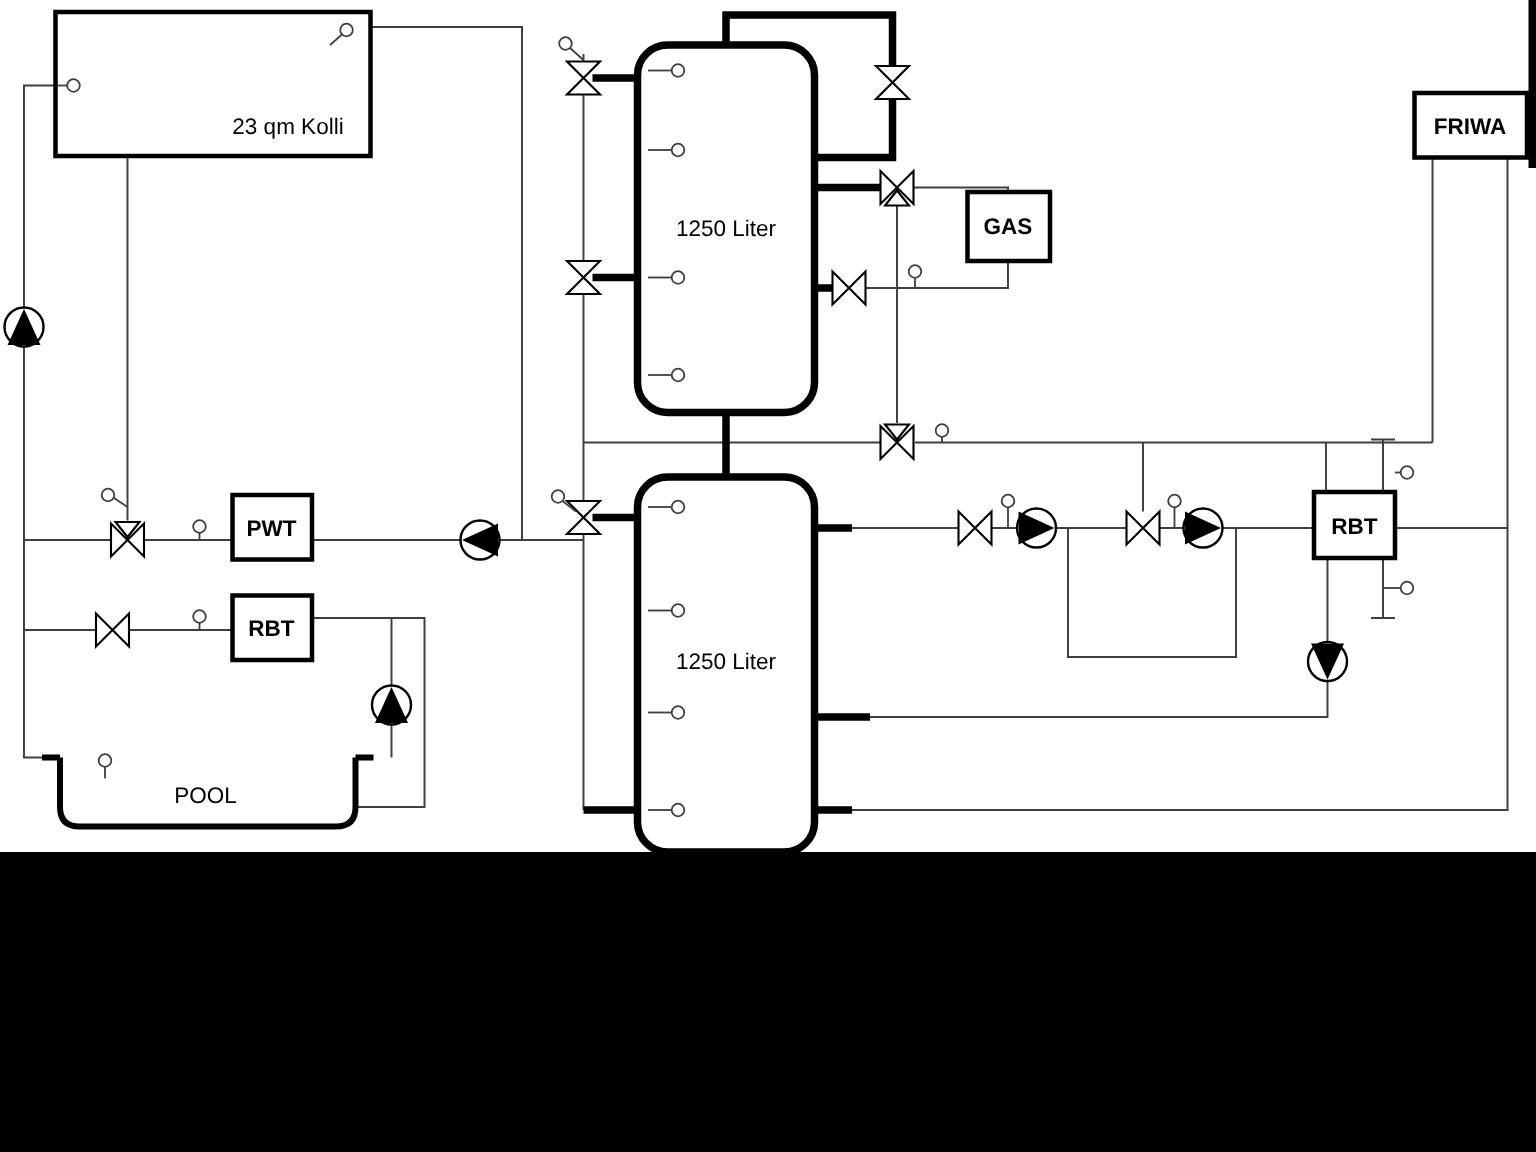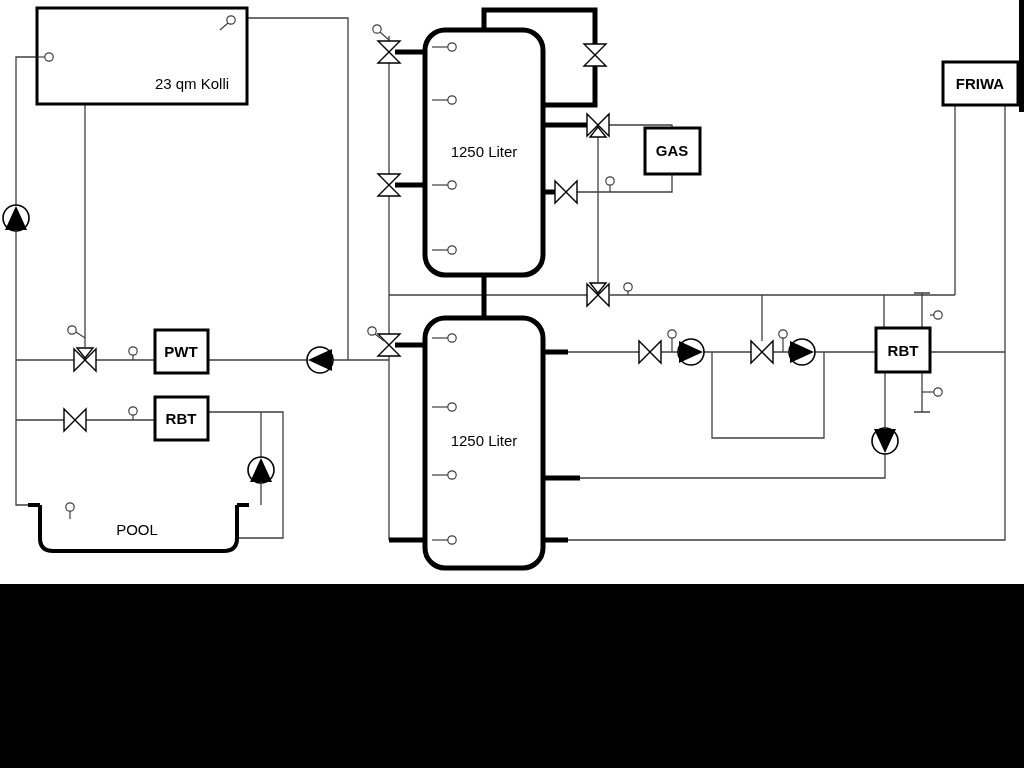--- a/index.html
+++ b/index.html
@@ -1,16 +1,16 @@
 <!DOCTYPE html>
 <html><head>
 <meta charset="utf-8">
 <style>
   html,body{margin:0;padding:0;background:#000;}
-  .stage{position:relative;width:1024px;height:768px;background:#fff;overflow:hidden;
+  .stage{position:relative;width:1024px;height:568px;background:#fff;overflow:hidden;
          font-family:"Liberation Sans",sans-serif;text-decoration:underline;}
   .letterbox{position:absolute;left:0;top:584px;width:1024px;height:184px;background:#000;}
   .edge-strip{position:absolute;left:1019px;top:0;width:5px;height:112px;background:#000;}
   svg{position:absolute;left:0;top:0;}
   .lbl{font-family:"Liberation Sans",sans-serif;font-size:15px;fill:#000;font-weight:400;}
   .lbl-b{font-family:"Liberation Sans",sans-serif;font-size:15px;fill:#000;font-weight:700;}
   .thin{stroke:#3f3f3f;stroke-width:1.3;fill:none;}
   .thick{stroke:#000;stroke-width:5;fill:none;}
   .poolwall{stroke:#000;stroke-width:4;fill:none;}
   .box{fill:#fff;stroke:#000;stroke-width:3;}

